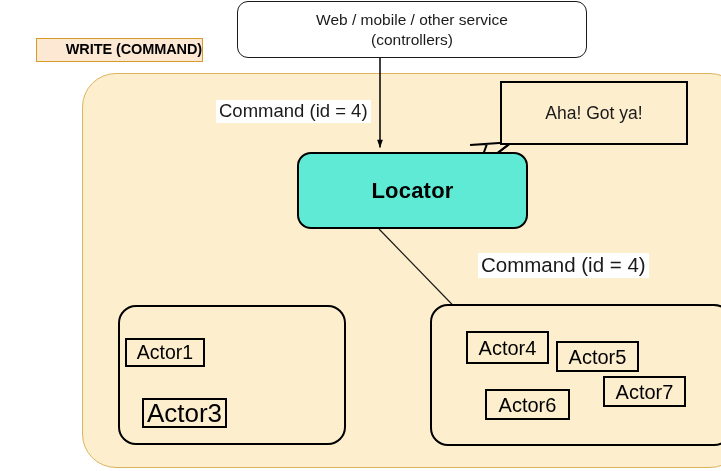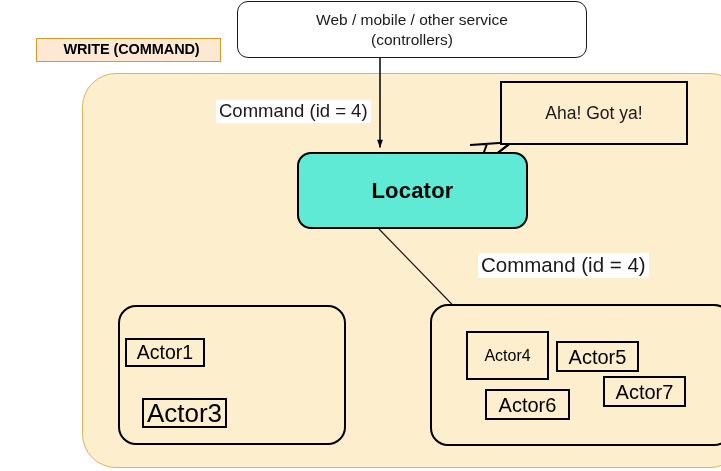--- a/index.html
+++ b/index.html
@@ -20,29 +20,29 @@
     overflow: hidden;
   }
 
   
   .abs { position: absolute; box-sizing: border-box; margin-left: 32px; }
 
   
   .write-tag {
     left: 4px;
     top: 38px;
-    width: 185px;
+    width: 167px;
     height: 24px;
     background: #fde8d4;
     border: 1.5px solid #d79b2a;
     color: #000000;
     font-weight: bold;
     font-size: 14.5px;
     line-height: 21px;
-    text-align: center;
+    text-align: right;
     padding-left: 6px;
     letter-spacing: -0.1px;
     white-space: nowrap;
   }
 
   
   .write-region {
     left: 50px;
     top: 73px;
     width: 662px;
@@ -148,21 +148,21 @@
     align-items: center;
     justify-content: center;
     color: #000000;
   }
   .actor .txt { line-height: 1; }
 
   .a1 { left: 93px;  top: 338px; width: 80px;  height: 29px; font-size: 19.5px; }
   .a2 { left: 182px; top: 348px; width: 83px;  height: 30px; font-size: 19.5px; }
   .a3 { left: 110px; top: 398px; width: 85px;  height: 30px; font-size: 26px; }
 
-  .a4 { left: 434px; top: 331px; width: 83px;  height: 49px; font-size: 16px; }
+  .a4 { left: 434px; top: 331px; width: 83px;  height: 33px; font-size: 20px; }
   .a5 { left: 524px; top: 341px; width: 83px;  height: 31px; font-size: 20px; }
   .a6 { left: 453px; top: 389px; width: 85px;  height: 31px; font-size: 20px; }
   .a7 { left: 571px; top: 376px; width: 83px;  height: 31px; font-size: 20px; }
 
   
   #arrows {
     position: absolute;
     left: 0; top: 0;
     width: 721px; height: 471px;
     pointer-events: none;

